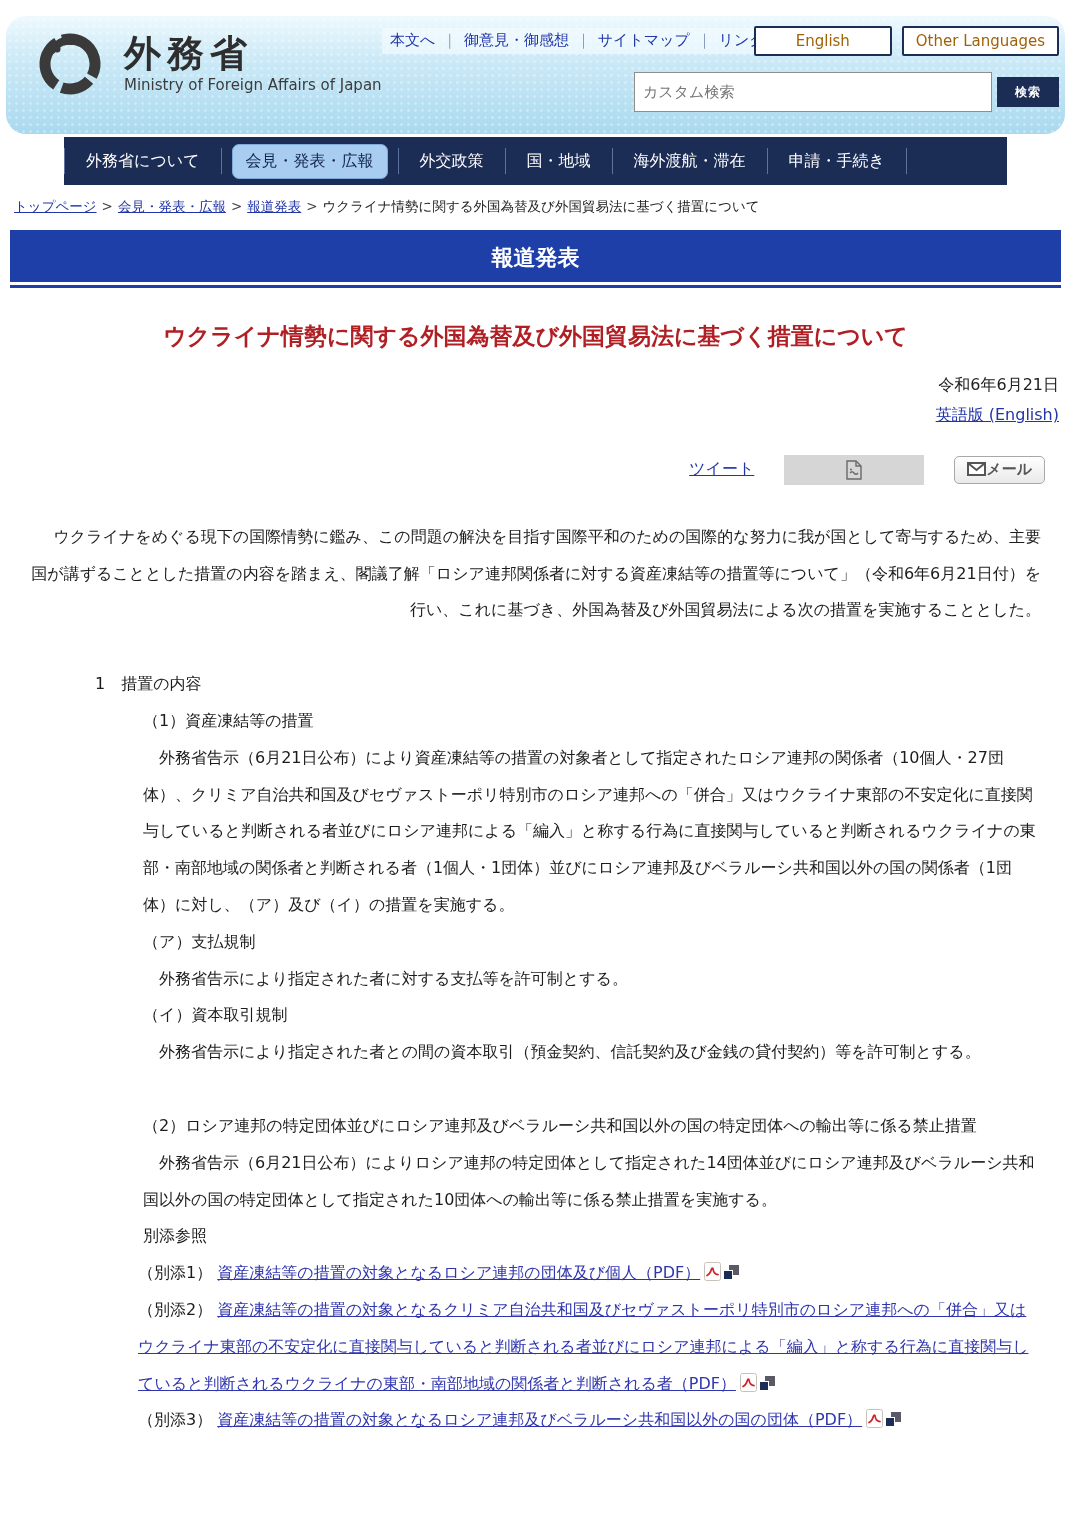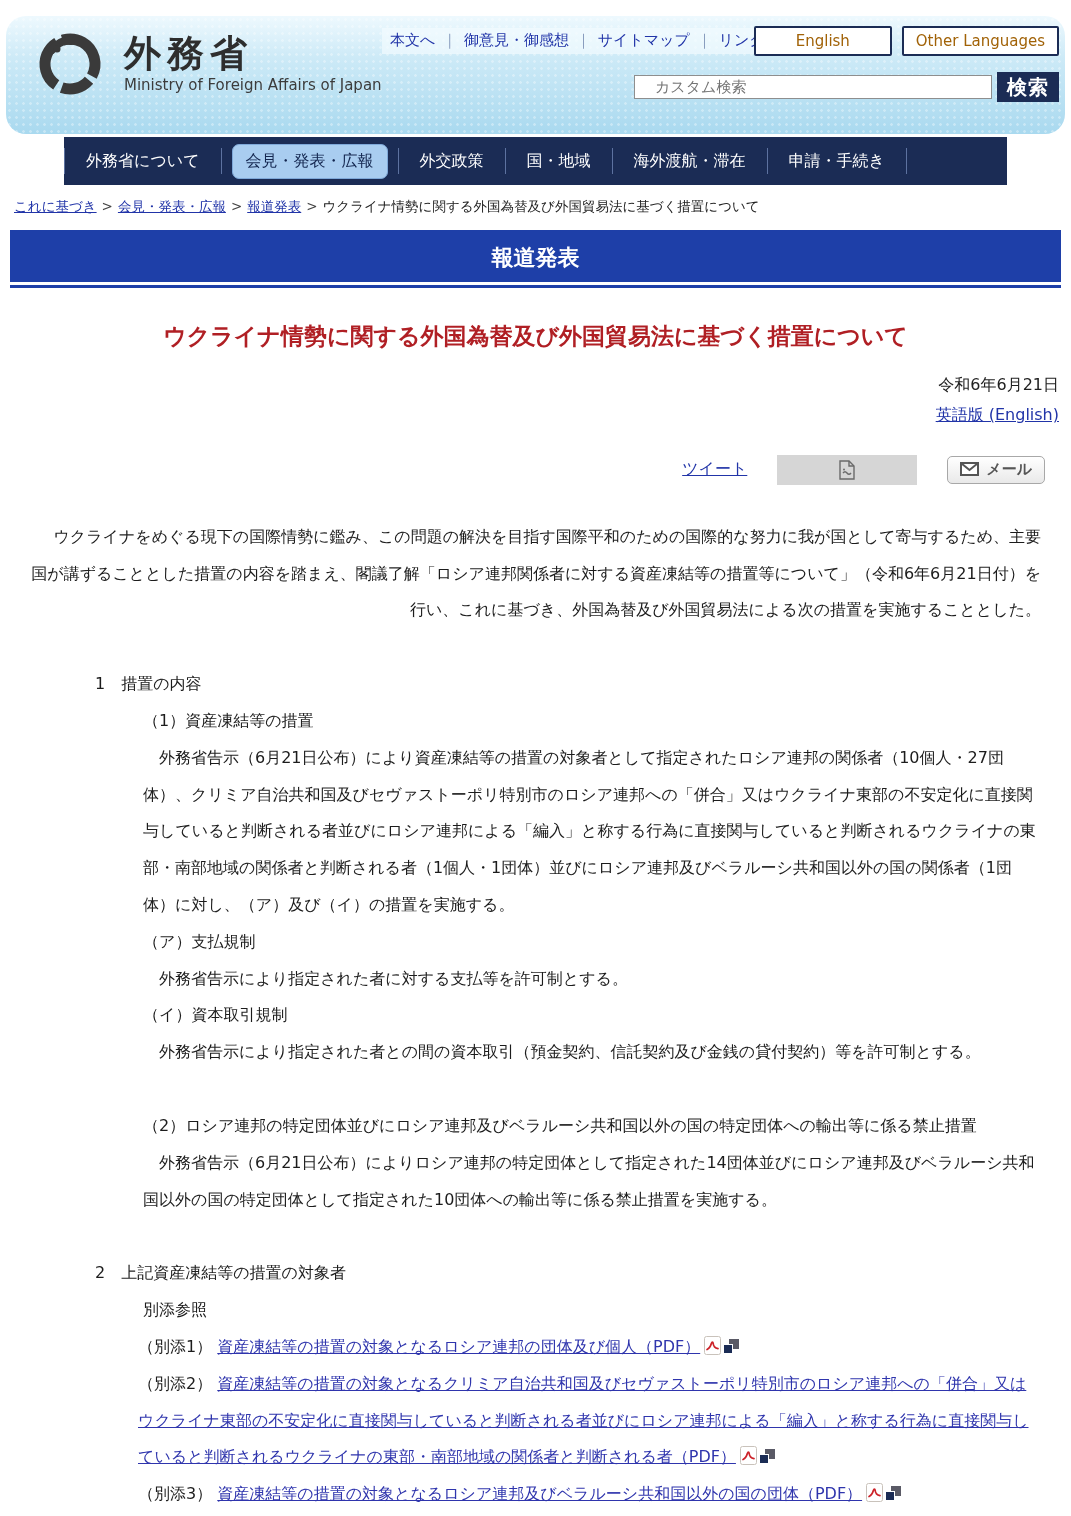--- a/index.html
+++ b/index.html
@@ -43,28 +43,28 @@
 
   .lang-buttons { position:absolute; top:10px; right:6px; display:flex; gap:10px; }
   .lang-btn {
     display:inline-block; min-width:138px; text-align:center;
     background:#fff; border:2px solid #1b2c55; border-radius:2px;
     color:#a16207; font-size:15px; padding:4px 12px;
   }
 
   .search-row { position:absolute; top:56px; right:6px; display:flex; align-items:center; }
   .search-input {
-    width:358px; height:24px; border:1px solid #8e8e8e; background:#fff;
-    font-size:15px; padding:0 20px; color:#0369a1;
+    width:358px; height:40px; border:1px solid #8e8e8e; background:#fff;
+    font-size:15px; padding:0 8px; color:#0369a1;
     font-family:"DejaVu Sans","Liberation Sans",sans-serif;
   }
   .search-btn {
     height:30px; width:62px; margin-left:5px;
     background:#1b2c55; color:#fff; border:none;
-    font-size:20px; font-weight:bold; letter-spacing:1px;
+    font-size:12px; font-weight:bold; letter-spacing:1px;
     font-family:"DejaVu Sans","Liberation Sans",sans-serif;
   }
 
   
   .navbar {
     margin:3px 64px 0;
     background:#1b2c55;
     height:48px;
     display:flex; align-items:center;
   }
@@ -108,21 +108,21 @@
   .share-row {
     display:flex; justify-content:flex-end; align-items:center;
     gap:30px; margin:24px 26px 0 0;
   }
   .tweet-link { font-size:16px; color:#2134a8; }
   .widget-box {
     width:140px; height:30px; background:#d6d6d6;
     display:flex; align-items:center; justify-content:center;
   }
   .mail-btn {
-    display:flex; align-items:center; gap:7px;
+    display:flex; align-items:center; 
     border:1px solid #a8a8a8; border-radius:5px;
     background:linear-gradient(#ffffff,#e9e9e9);
     padding:3px 12px 4px; font-size:15px; font-weight:bold; color:#555;
   }
 
   .content { margin:34px 30px 0; font-size:16px; line-height:2.3; color:#1c1c1c; }
   .intro { margin:0 4px;text-align:right; }
 
   .content p { margin:0; }
   p.lv1 { margin-left:65px; }
@@ -192,21 +192,21 @@
     </a>
   <a class="nav-item">
       <span>海外渡航・滞在</span>
     </a>
   <a class="nav-item">
       <span>申請・手続き</span>
     </a>
 </div>
 
 <div class="breadcrumb">
-  <a style="text-decoration:underline;">これに基づき</a><span class="bsep">&gt;</span><a style="text-decoration:underline;">会見・発表・広報</a><span class="bsep">&gt;</span><a style="text-decoration:underline;">報道発表</a><span class="bsep">&gt;</span><span>ウクライナ情勢に関する外国為替及び外国貿易法に基づく措置について</span>
+  <a style="text-decoration:underline;">トップページ</a><span class="bsep">&gt;</span><a style="text-decoration:underline;">会見・発表・広報</a><span class="bsep">&gt;</span><a style="text-decoration:underline;">報道発表</a><span class="bsep">&gt;</span><span>ウクライナ情勢に関する外国為替及び外国貿易法に基づく措置について</span>
 </div>
 
 <div class="press-banner">報道発表</div>
 
 <h1 class="article-title">ウクライナ情勢に関する外国為替及び外国貿易法に基づく措置について</h1>
 
 <div class="date-block">
   <div>令和6年6月21日</div>
   <a style="text-decoration:underline;">英語版 (English)</a>
 </div>
@@ -235,21 +235,20 @@
 
   <p class="lv1 first-sec">1　措置の内容</p>
   <p class="lv2">（1）資産凍結等の措置</p>
   <p class="bodyp">　外務省告示（6月21日公布）により資産凍結等の措置の対象者として指定されたロシア連邦の関係者（10個人・27団体）、クリミア自治共和国及びセヴァストーポリ特別市のロシア連邦への「併合」又はウクライナ東部の不安定化に直接関与していると判断される者並びにロシア連邦による「編入」と称する行為に直接関与していると判断されるウクライナの東部・南部地域の関係者と判断される者（1個人・1団体）並びにロシア連邦及びベラルーシ共和国以外の国の関係者（1団体）に対し、（ア）及び（イ）の措置を実施する。</p>
   <p class="lv2">（ア）支払規制</p>
   <p class="bodyp">　外務省告示により指定された者に対する支払等を許可制とする。</p>
   <p class="lv2">（イ）資本取引規制</p>
   <p class="bodyp">　外務省告示により指定された者との間の資本取引（預金契約、信託契約及び金銭の貸付契約）等を許可制とする。</p>
   <p class="lv2 gap-top">（2）ロシア連邦の特定団体並びにロシア連邦及びベラルーシ共和国以外の国の特定団体への輸出等に係る禁止措置</p>
   <p class="bodyp">　外務省告示（6月21日公布）によりロシア連邦の特定団体として指定された14団体並びにロシア連邦及びベラルーシ共和国以外の国の特定団体として指定された10団体への輸出等に係る禁止措置を実施する。</p>
-  <p class="lv1 gap-top">2　上記資産凍結等の措置の対象者</p>
   <p class="lv2">別添参照</p>
 
   <div class="attach-list">
     <p class="attach-row">
       <span class="attach-prefix">（別添1）</span>
       <a class="attach-link">資産凍結等の措置の対象となるロシア連邦の団体及び個人（PDF）</a><svg class="pdf-icon" width="17" height="19" viewBox="0 0 17 19">
           <rect x="0.5" y="0.5" width="16" height="18" rx="2" fill="#fff" stroke="#c9c2bb"></rect>
           <path d="M3 13.5 c2.2-1 3.8-3.8 4.5-6.5 .3-1.3 1.5-1.3 1.6 0 .2 2.7 2 5.2 4.9 5.7" fill="none" stroke="#cc2229" stroke-width="1.7" stroke-linecap="round"></path>
         </svg><span class="copy-icon"><span class="sq-back"></span><span class="sq-front"></span></span>
     </p>

